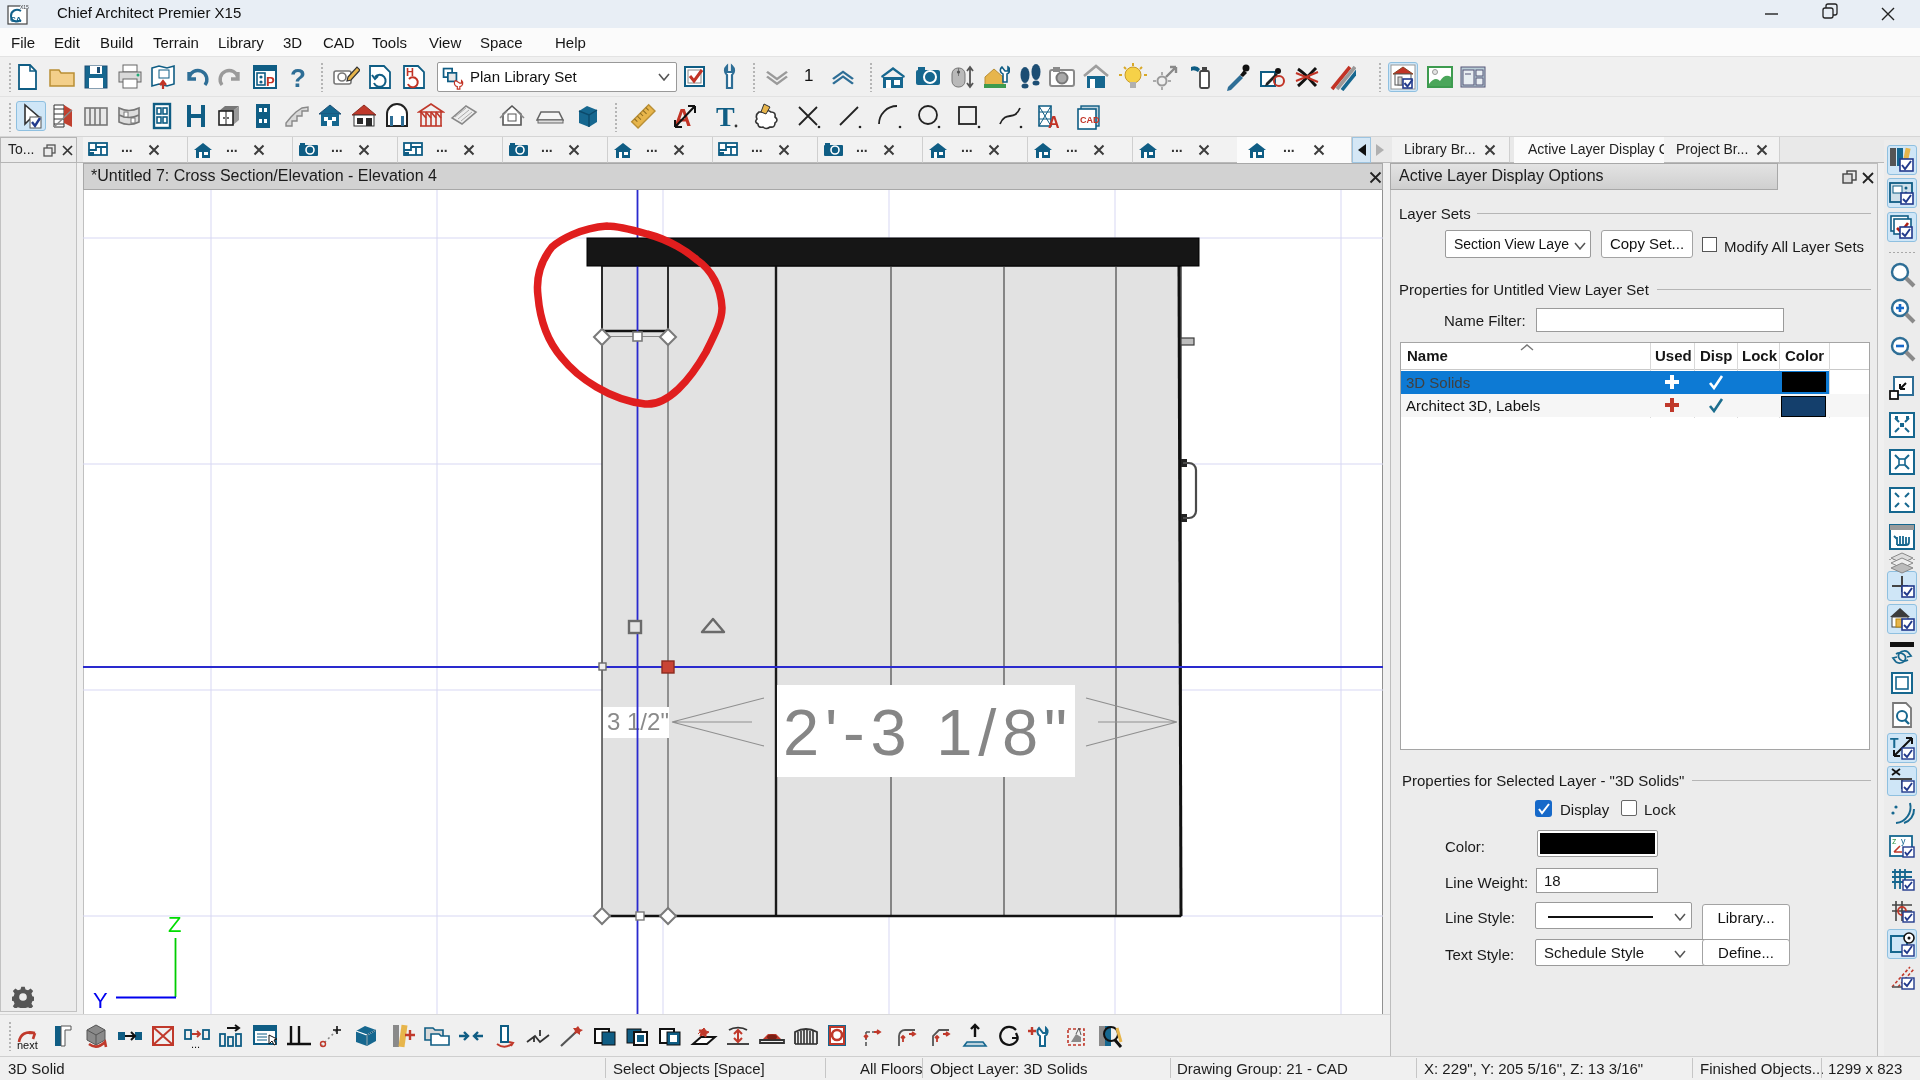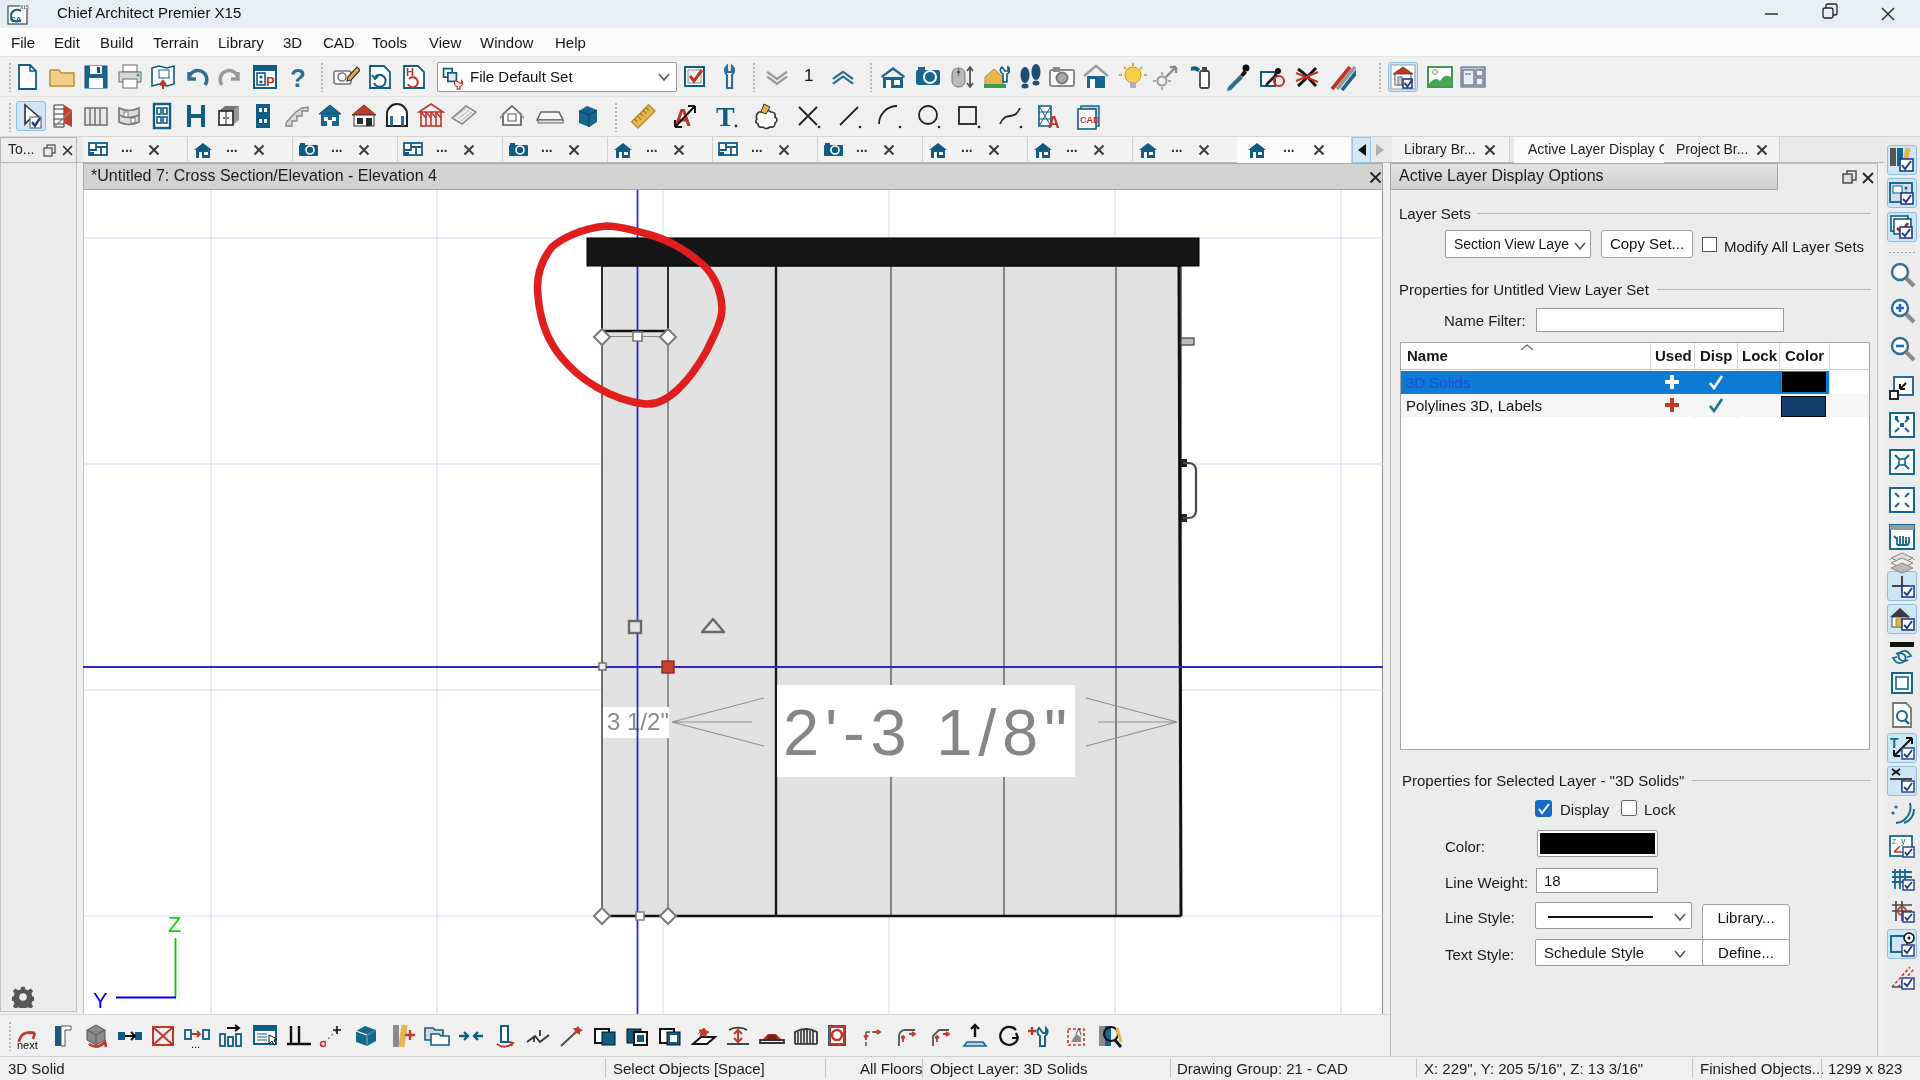--- a/index.html
+++ b/index.html
@@ -34,21 +34,21 @@
 <div class="abs" style="left:0;top:28px;width:1920px;height:29px;background:#fbfbfb;border-bottom:1px solid #e3e3e3"></div>
 <div class="mi" style="left:11px">File</div>
 <div class="mi" style="left:54px">Edit</div>
 <div class="mi" style="left:100px">Build</div>
 <div class="mi" style="left:153px">Terrain</div>
 <div class="mi" style="left:218px">Library</div>
 <div class="mi" style="left:283px">3D</div>
 <div class="mi" style="left:323px">CAD</div>
 <div class="mi" style="left:372px">Tools</div>
 <div class="mi" style="left:429px">View</div>
-<div class="mi" style="left:480px">Window</div>
+<div class="mi" style="left:480px">Space</div>
 <div class="mi" style="left:555px">Help</div>
 <div class="abs" style="left:0;top:57px;width:1920px;height:40px;background:#f0f0f0;border-bottom:1px solid #e2e2e2"></div>
 <div class="abs" style="left:0;top:97px;width:1920px;height:40px;background:#f0f0f0;border-bottom:1px solid #d5d5d5"></div>
 <div class="dots" style="left:8px;top:62px;height:30px"></div>
 <div class="dots" style="left:8px;top:102px;height:30px"></div>
 <div class="ti" style="left:12px;top:62px;width:30px;height:30px">
     <svg width="28" height="28" viewBox="0 0 28 28">
       <path d="M6 2 h11 l6 6 v18 h-17 z" fill="#fff" stroke="#0f5d84" stroke-width="1.8"></path>
       <path d="M17 2 v6 h6" fill="none" stroke="#0f5d84" stroke-width="1.6"></path>
     </svg>
@@ -127,21 +127,21 @@
       <text x="6" y="13" font-size="11" font-weight="bold" fill="#c23325">H</text>
       <path d="M9 16 a5 5 0 1 1 -1 5" fill="none" stroke="#c23325" stroke-width="2"></path>
     </svg>
   </div>
 <div class="abs" style="left:437px;top:62px;width:240px;height:30px;background:#fff;border:1px solid #999;border-radius:2px">
 <svg class="abs" style="left:3px;top:3px" width="24" height="24" viewBox="0 0 28 28">
       <rect x="3" y="3" width="10" height="10" fill="none" stroke="#0f5d84" stroke-width="2"></rect>
       <rect x="8" y="8" width="10" height="10" fill="#e8e8e8" stroke="#0f5d84" stroke-width="2"></rect>
       <path d="M17 17 a4 4 0 0 0 2 7 v3 h3 v-3 a4 4 0 0 0 2 -7 v3 h-2z" fill="#fff" stroke="#c23325" stroke-width="1.4"></path>
     </svg>
-<div class="abs" style="left:32px;top:5px;font-size:15px;color:#111">File Default Set</div>
+<div class="abs" style="left:32px;top:5px;font-size:15px;color:#111">Plan Library Set</div>
 <svg class="abs" style="right:6px;top:10px" width="12" height="8">
       <path d="M1 1 L6 7 L11 1" fill="none" stroke="#555" stroke-width="1.6"></path>
     </svg>
   </div>
 <div class="ti" style="left:680px;top:62px;width:30px;height:30px">
     <svg width="28" height="28" viewBox="0 0 28 28">
       <rect x="4" y="4" width="19" height="19" fill="#fff" stroke="#0f5d84" stroke-width="2"></rect>
       <rect x="7" y="7" width="13" height="13" fill="none" stroke="#888"></rect>
       <path d="M9 13 l4 5 8 -11" stroke="#c23325" stroke-width="3" fill="none"></path>
     </svg>
@@ -796,30 +796,30 @@
 <div class="abs" style="left:1829px;top:343px;width:1px;height:75px;background:#d9d9d9"></div>
 <div class="abs" style="left:1407px;top:347px;font-size:15px;font-weight:bold">Name</div>
 <svg class="abs" style="left:1520px;top:344px" width="14" height="7">
     <path d="M1 6 L7 1 L13 6" fill="none" stroke="#777" stroke-width="1.4"></path>
   </svg>
 <div class="abs" style="left:1655px;top:347px;font-size:15px;font-weight:bold">Used</div>
 <div class="abs" style="left:1700px;top:347px;font-size:15px;font-weight:bold">Disp</div>
 <div class="abs" style="left:1742px;top:347px;font-size:15px;font-weight:bold">Lock</div>
 <div class="abs" style="left:1785px;top:347px;font-size:15px;font-weight:bold">Color</div>
 <div class="abs" style="left:1401px;top:371px;width:428px;height:23px;background:#0d7ad4"></div>
-<div class="abs" style="left:1406px;top:374px;font-size:15px;color:#1d4ed8">3D Solids</div>
+<div class="abs" style="left:1406px;top:374px;font-size:15px;color:#404040">3D Solids</div>
 <svg class="abs" style="left:1664px;top:374px" width="16" height="16">
     <path d="M8 1 v14 M1 8 h14" stroke="#fff" stroke-width="4"></path>
   </svg>
 <svg class="abs" style="left:1708px;top:374px" width="16" height="16">
     <path d="M2 9 l4 5 8 -12" fill="none" stroke="#fff" stroke-width="2.6"></path>
   </svg>
 <div class="abs" style="left:1782px;top:372px;width:44px;height:20px;background:#000"></div>
 <div class="abs" style="left:1401px;top:394px;width:468px;height:23px;background:#f6f6f6"></div>
-<div class="abs" style="left:1406px;top:397px;font-size:15px;color:#111">Polylines 3D, Labels</div>
+<div class="abs" style="left:1406px;top:397px;font-size:15px;color:#111">Architect 3D, Labels</div>
 <svg class="abs" style="left:1664px;top:397px" width="16" height="16">
     <path d="M8 1 v14 M1 8 h14" stroke="#c0392b" stroke-width="4"></path>
   </svg>
 <svg class="abs" style="left:1708px;top:397px" width="16" height="16">
     <path d="M2 9 l4 5 8 -12" fill="none" stroke="#1d6e8e" stroke-width="2.6"></path>
   </svg>
 <div class="abs" style="left:1781px;top:396px;width:45px;height:21px;background:#143f6c;border:1.5px solid #000"></div>
 <div class="lbl" style="left:1402px;top:772px">Properties for Selected Layer - "3D Solids"</div>
 <div class="abs" style="left:1692px;top:780px;width:179px;height:1px;background:#b5b5b5"></div>
 <div class="abs" style="left:1535px;top:800px;width:17px;height:17px;background:#1669c9;border-radius:3px"></div>

